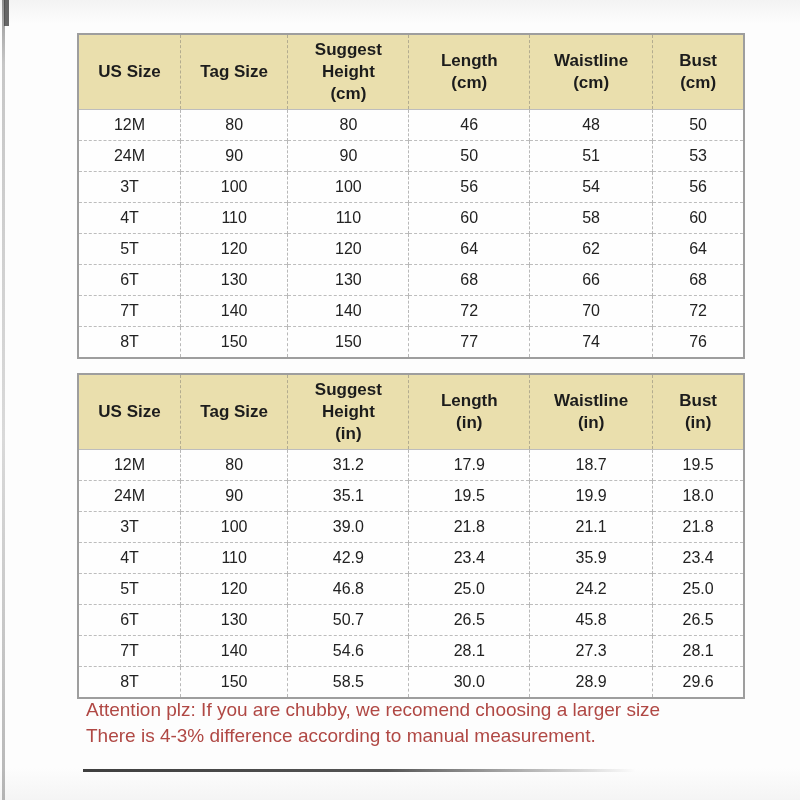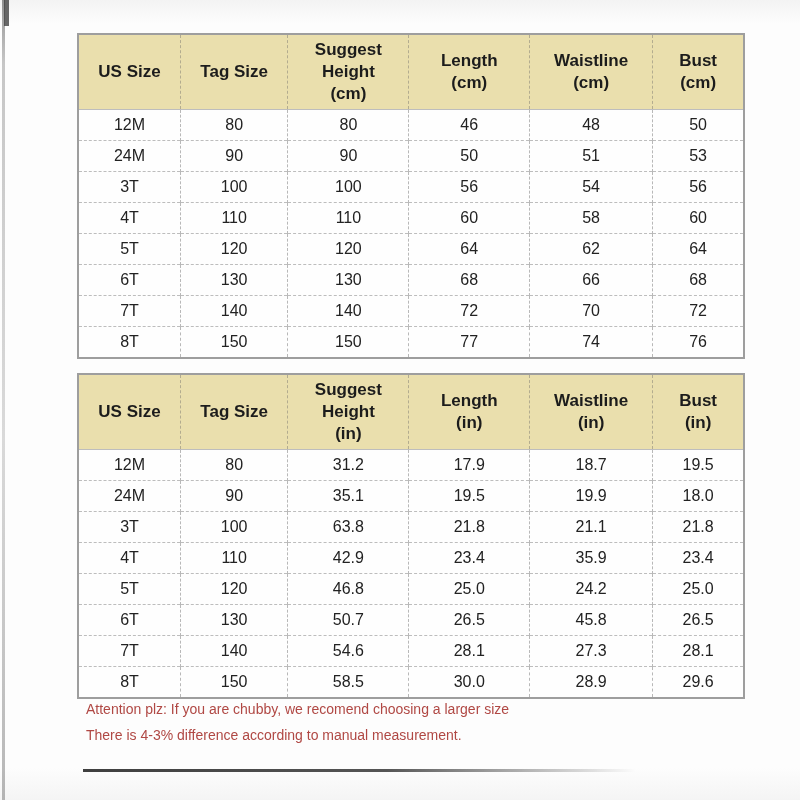--- a/index.html
+++ b/index.html
@@ -54,21 +54,21 @@
   table.size-table td + td { border-left: 1px dashed #b8b8b8; }
   table.size-table tbody tr + tr td { border-top: 1px dashed #bdbdbd; }
 
   .notice {
     position: absolute;
     left: 86px;
     top: 697px;
   }
   .notice p {
     margin: 0;
-    font-size: 14px;
+    font-size: 19px;
     line-height: 25.5px;
     color: var(--notice-color, #b04844);
   }
 
   
   .edge-line-left {
     position: absolute;
     left: 2px;
     top: 0;
     width: 3px;
@@ -232,21 +232,21 @@
             <td>24M</td>
             <td>90</td>
             <td>35.1</td>
             <td>19.5</td>
             <td>19.9</td>
             <td>18.0</td>
           </tr>
           <tr>
             <td>3T</td>
             <td>100</td>
-            <td>63.8</td>
+            <td>39.0</td>
             <td>21.8</td>
             <td>21.1</td>
             <td>21.8</td>
           </tr>
           <tr>
             <td>4T</td>
             <td>110</td>
             <td>42.9</td>
             <td>23.4</td>
             <td>35.9</td>

